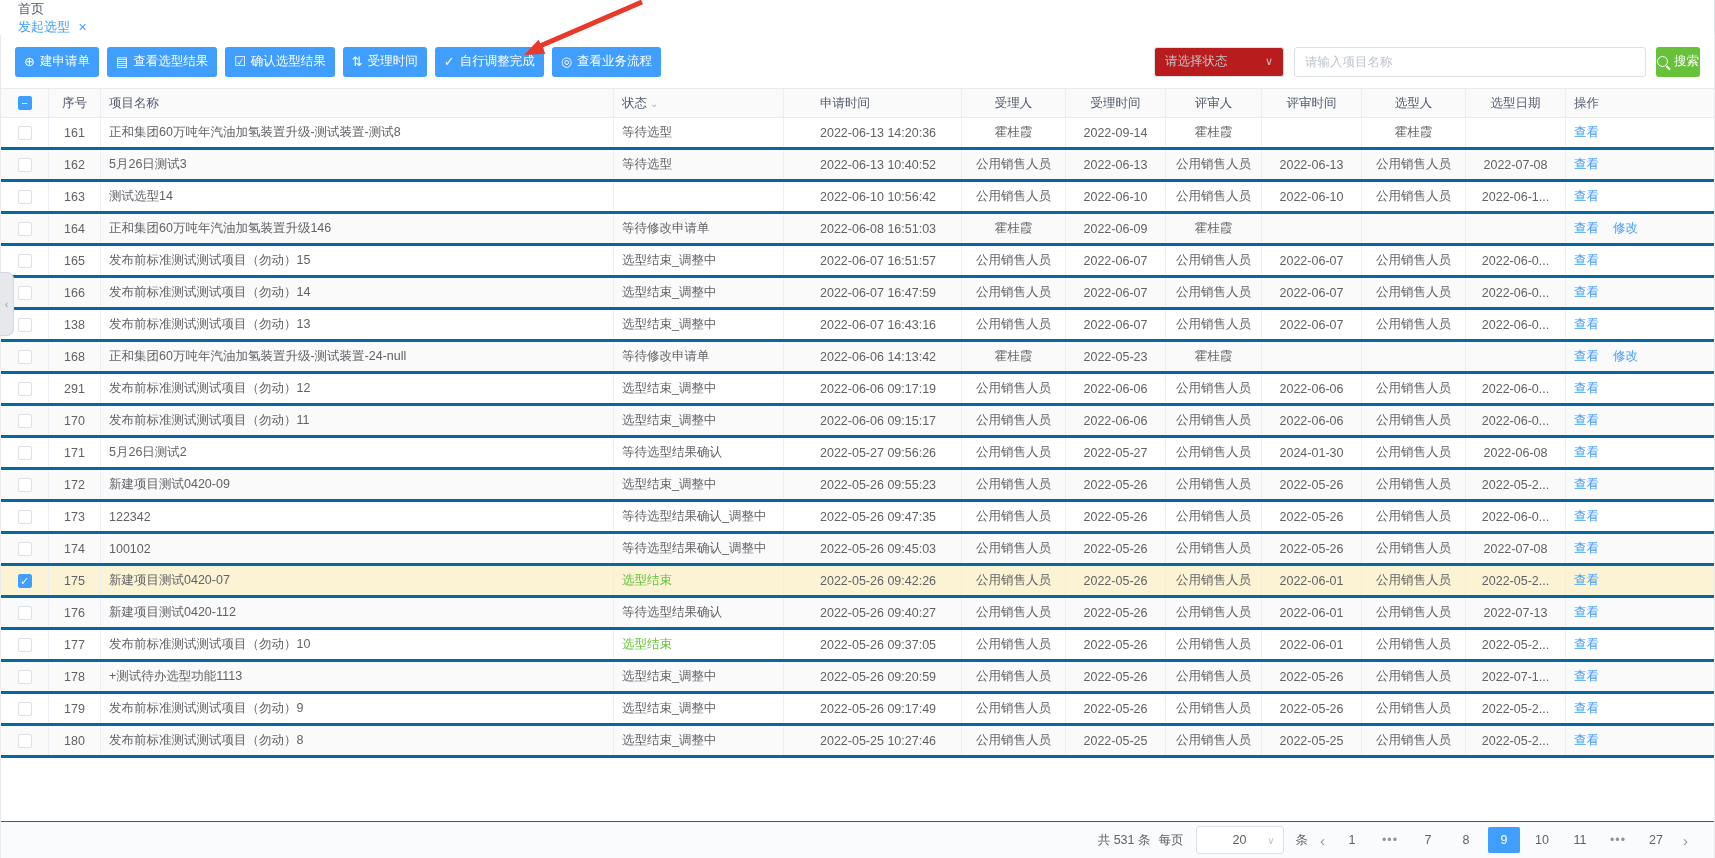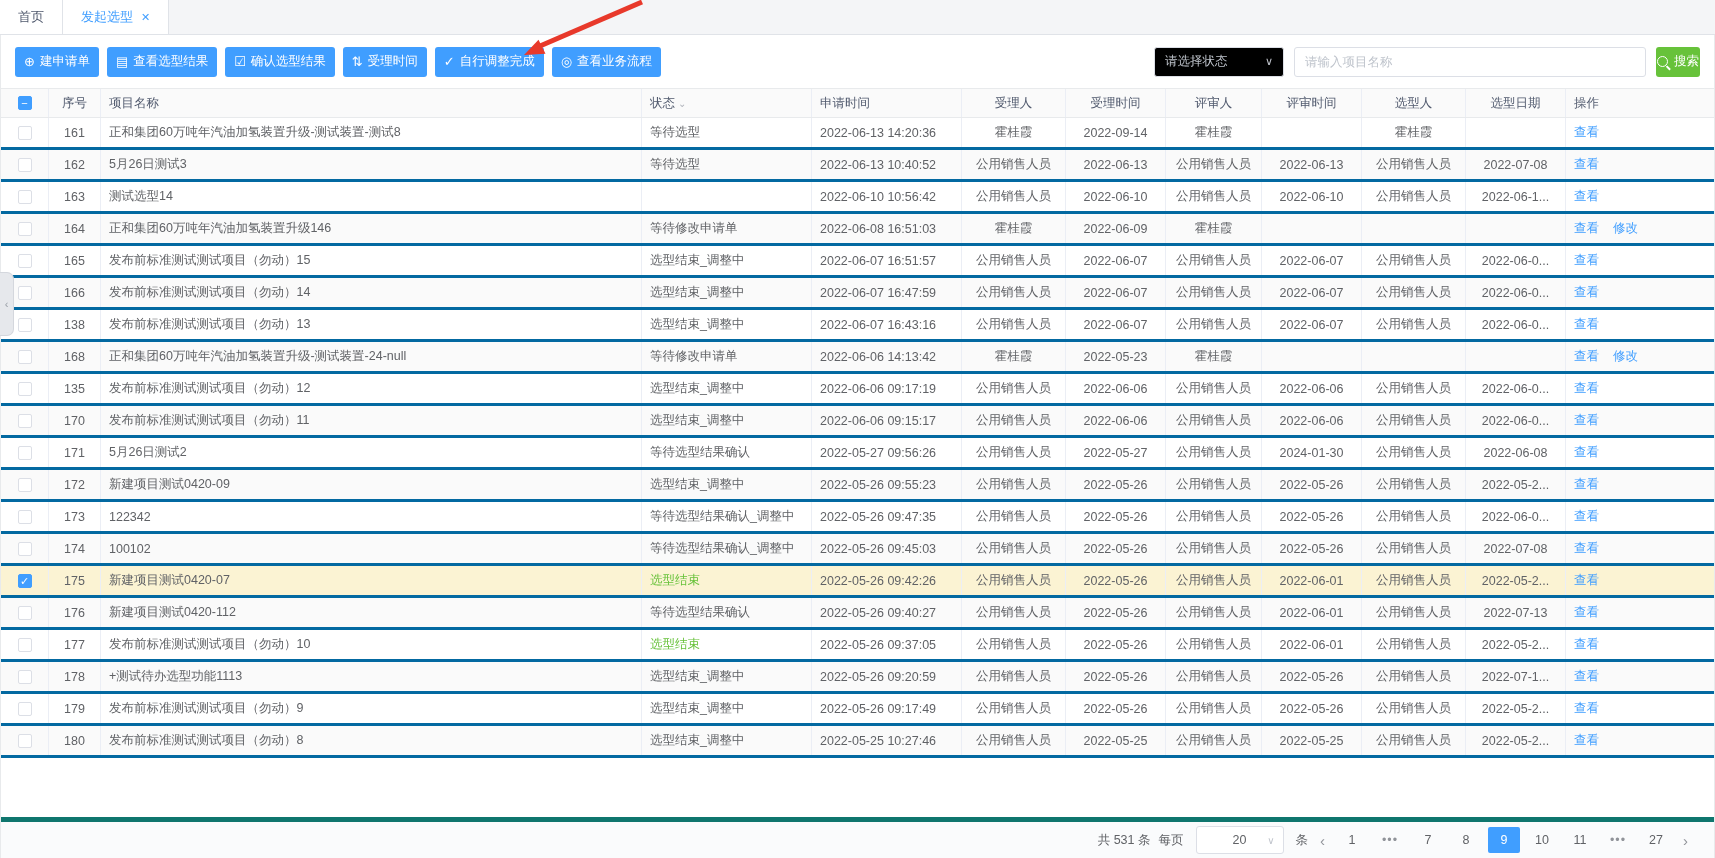--- a/index.html
+++ b/index.html
@@ -2,66 +2,66 @@
 <html><head>
 <meta charset="utf-8">
 <style>
   html,body{margin:0;padding:0;}
   body{
     width:1715px;height:858px;position:relative;overflow:hidden;
     background:#fff;color:#606266;
     font-family:"Liberation Sans","DejaVu Sans",sans-serif;font-size:12.5px;
   }
   
-  .tabbar{height:34px;background:#f4f5f7;border-bottom:1px solid #e0e3e8;display:flex;align-items:stretch;}
+  .tabbar{height:34px;background:#f4f5f7;border-bottom:1px solid #e0e3e8;display:flex;align-items:stretch;flex-direction:column;}
   .tab{background:#fff;border-right:1px solid #e0e3e8;padding:0 18px;display:flex;align-items:center;font-size:13px;color:#515a6e;cursor:pointer;}
   .tab.active{color:#409eff;}
   .tab .close{margin-left:8px;font-size:11px;color:#409eff;}
   
   .main{position:absolute;top:35px;left:0;right:0;bottom:0;display:flex;flex-direction:column;border-left:1px solid #e8eaec;border-right:1px solid #e8eaec;background:#fff;}
   
   .toolbar{height:53px;min-height:53px;display:flex;align-items:center;padding:0 14px;border-bottom:1px solid #e8eaec;}
   .btns{display:flex;align-items:center;}
   .btn{height:30px;background:#409eff;color:#fff;border-radius:3px;display:flex;align-items:center;padding:0 9px;margin-right:8px;cursor:pointer;white-space:nowrap;}
   .btn .btn-icon{margin-right:5px;font-size:13px;line-height:1;}
   .toolbar-right{margin-left:auto;display:flex;align-items:center;}
-  .select-box{width:108px;height:28px;border:1px solid #dcdfe6;border-radius:3px;display:flex;align-items:center;justify-content:space-between;padding:0 10px;color:#bfc4cc;background:#000000;margin-right:10px;cursor:pointer;}
+  .select-box{width:108px;height:28px;border:1px solid #dcdfe6;border-radius:3px;display:flex;align-items:center;justify-content:space-between;padding:0 10px;color:#bfc4cc;background:#b91c1c;margin-right:10px;cursor:pointer;}
   .select-box .caret{color:#c0c4cc;font-size:11px;}
   .search-input{width:330px;height:28px;border:1px solid #dcdfe6;border-radius:3px;padding:0 10px;font-size:12.5px;color:#606266;margin-right:10px;outline:none;font-family:inherit;}
   .search-input::placeholder{color:#bfc4cc;}
   .search-btn{height:30px;background:#67c23a;color:#fff;border-radius:3px;display:flex;align-items:center;padding:0 1px;cursor:pointer;white-space:nowrap;}
   .mag{width:9px;height:9px;border:1.5px solid #fff;border-radius:50%;position:relative;margin-right:6px;display:inline-block;}
   .mag::after{content:"";position:absolute;width:5px;height:1.5px;background:#fff;right:-4px;bottom:-2px;transform:rotate(45deg);}
   
   .thead{display:flex;height:28px;min-height:28px;align-items:stretch;border-bottom:1px solid #e8eaec;background:#fafafa;color:#515a6e;}
   .tr{display:flex;height:29px;min-height:29px;align-items:stretch;border-bottom:3px solid #0369a1;background:#fff;justify-content:center;}
   .tr:nth-child(even){background:#fafafa;}
   .tr.selected{background:#fbf3d3;}
   .cell,.hcell{padding:0 8px;border-right:1px solid #ebeef5;white-space:nowrap;overflow:hidden;display:flex;align-items:center;box-sizing:border-box;}
   .hcell{color:#515a6e;}
   .c-check{width:48px;justify-content:center;}
   .c-seq{width:52px;justify-content:center;}
   .c-name{flex:1;}
   .c-status{width:170px;}
-  .c-apply{width:150px;}
+  .c-apply{width:150px;margin-left:28px;}
   .c-handler{width:104px;justify-content:center;}
   .c-htime{width:100px;justify-content:center;}
   .c-reviewer{width:96px;justify-content:center;}
   .c-rtime{width:100px;justify-content:center;}
   .c-selector{width:104px;justify-content:center;}
   .c-sdate{width:100px;justify-content:center;}
   .c-op{width:148px;border-right:none;}
   .sort-caret{color:#b0b4bb;font-size:10px;margin-left:3px;}
   .cb{width:14px;height:14px;border:1px solid #dcdfe6;border-radius:2px;background:#fff;font-size:11px;line-height:13px;text-align:center;color:#fff;cursor:pointer;box-sizing:border-box;}
   .cb.on{background:#409eff;border-color:#409eff;}
   .status-green{color:#67c23a;}
   .link{color:#409eff;cursor:pointer;margin-right:14px;}
   .spacer{flex:1;background:#fff;}
   
-  .pager{height:36px;min-height:36px;border-top:5px solid #0f766e;background:#fafbfc;display:flex;align-items:center;justify-content:flex-end;padding-right:18px;color:#606266;}
+  .pager{height:36px;min-height:36px;border-top:1px solid #0f766e;background:#fafbfc;display:flex;align-items:center;justify-content:flex-end;padding-right:18px;color:#606266;}
   .pg-text{margin:0 4px;}
   .pg-select{width:86px;height:26px;border:1px solid #dcdfe6;border-radius:3px;background:#fff;display:flex;align-items:center;justify-content:center;margin:0 8px;position:relative;cursor:pointer;}
   .pg-select .caret{position:absolute;right:8px;color:#c0c4cc;font-size:10px;}
   .chev{color:#909399;font-size:15px;margin:0 8px;cursor:pointer;}
   .pages{display:flex;align-items:center;}
   .page{min-width:26px;height:26px;line-height:26px;text-align:center;margin:0 3px;border-radius:2px;cursor:pointer;padding:0 3px;color:#606266;}
   .page.active{background:#409eff;color:#fff;}
   .page.dots{color:#909399;letter-spacing:1px;}
   
   .drawer-handle{position:absolute;left:0;top:272px;width:13px;height:62px;background:#e6e8ec;border:1px solid #d4d7dd;border-left:none;border-radius:0 7px 7px 0;display:flex;align-items:center;justify-content:center;color:#9aa0a8;font-size:11px;cursor:pointer;z-index:5;}
@@ -303,21 +303,21 @@
     <div class="cell c-op f-op">
           <span class="link">查看</span>
           <span class="link">修改</span>
         </div>
   </div>
 
   <div class="tr">
     <div class="cell c-check">
           <span class="cb"></span>
         </div>
-    <div class="cell c-seq f-seq">135</div>
+    <div class="cell c-seq f-seq">291</div>
     <div class="cell c-name f-name">发布前标准测试测试项目（勿动）12</div>
     <div class="cell c-status f-status">选型结束_调整中</div>
     <div class="cell c-apply f-apply">2022-06-06 09:17:19</div>
     <div class="cell c-handler f-handler">公用销售人员</div>
     <div class="cell c-htime f-htime">2022-06-06</div>
     <div class="cell c-reviewer f-reviewer">公用销售人员</div>
     <div class="cell c-rtime f-rtime">2022-06-06</div>
     <div class="cell c-selector f-selector">公用销售人员</div>
     <div class="cell c-sdate f-sdate">2022-06-0...</div>
     <div class="cell c-op f-op">

